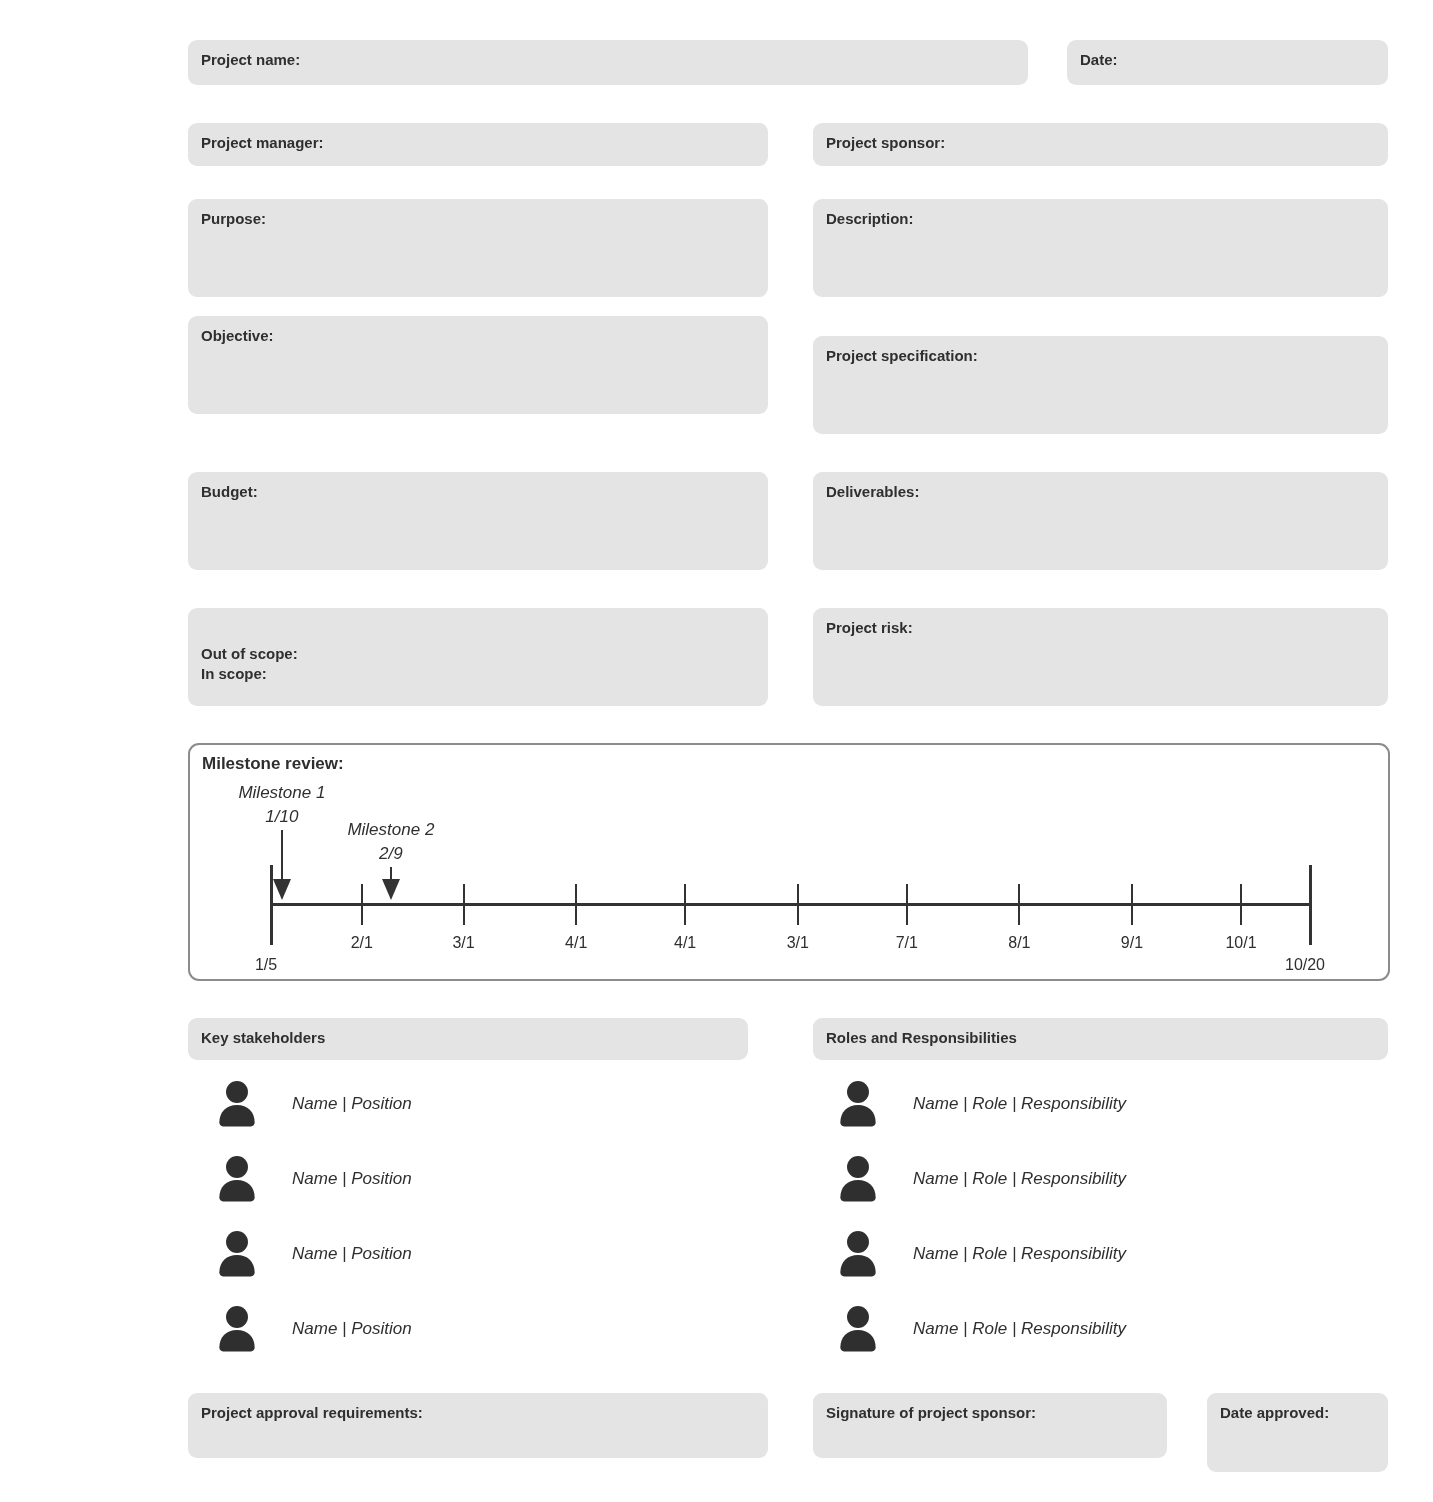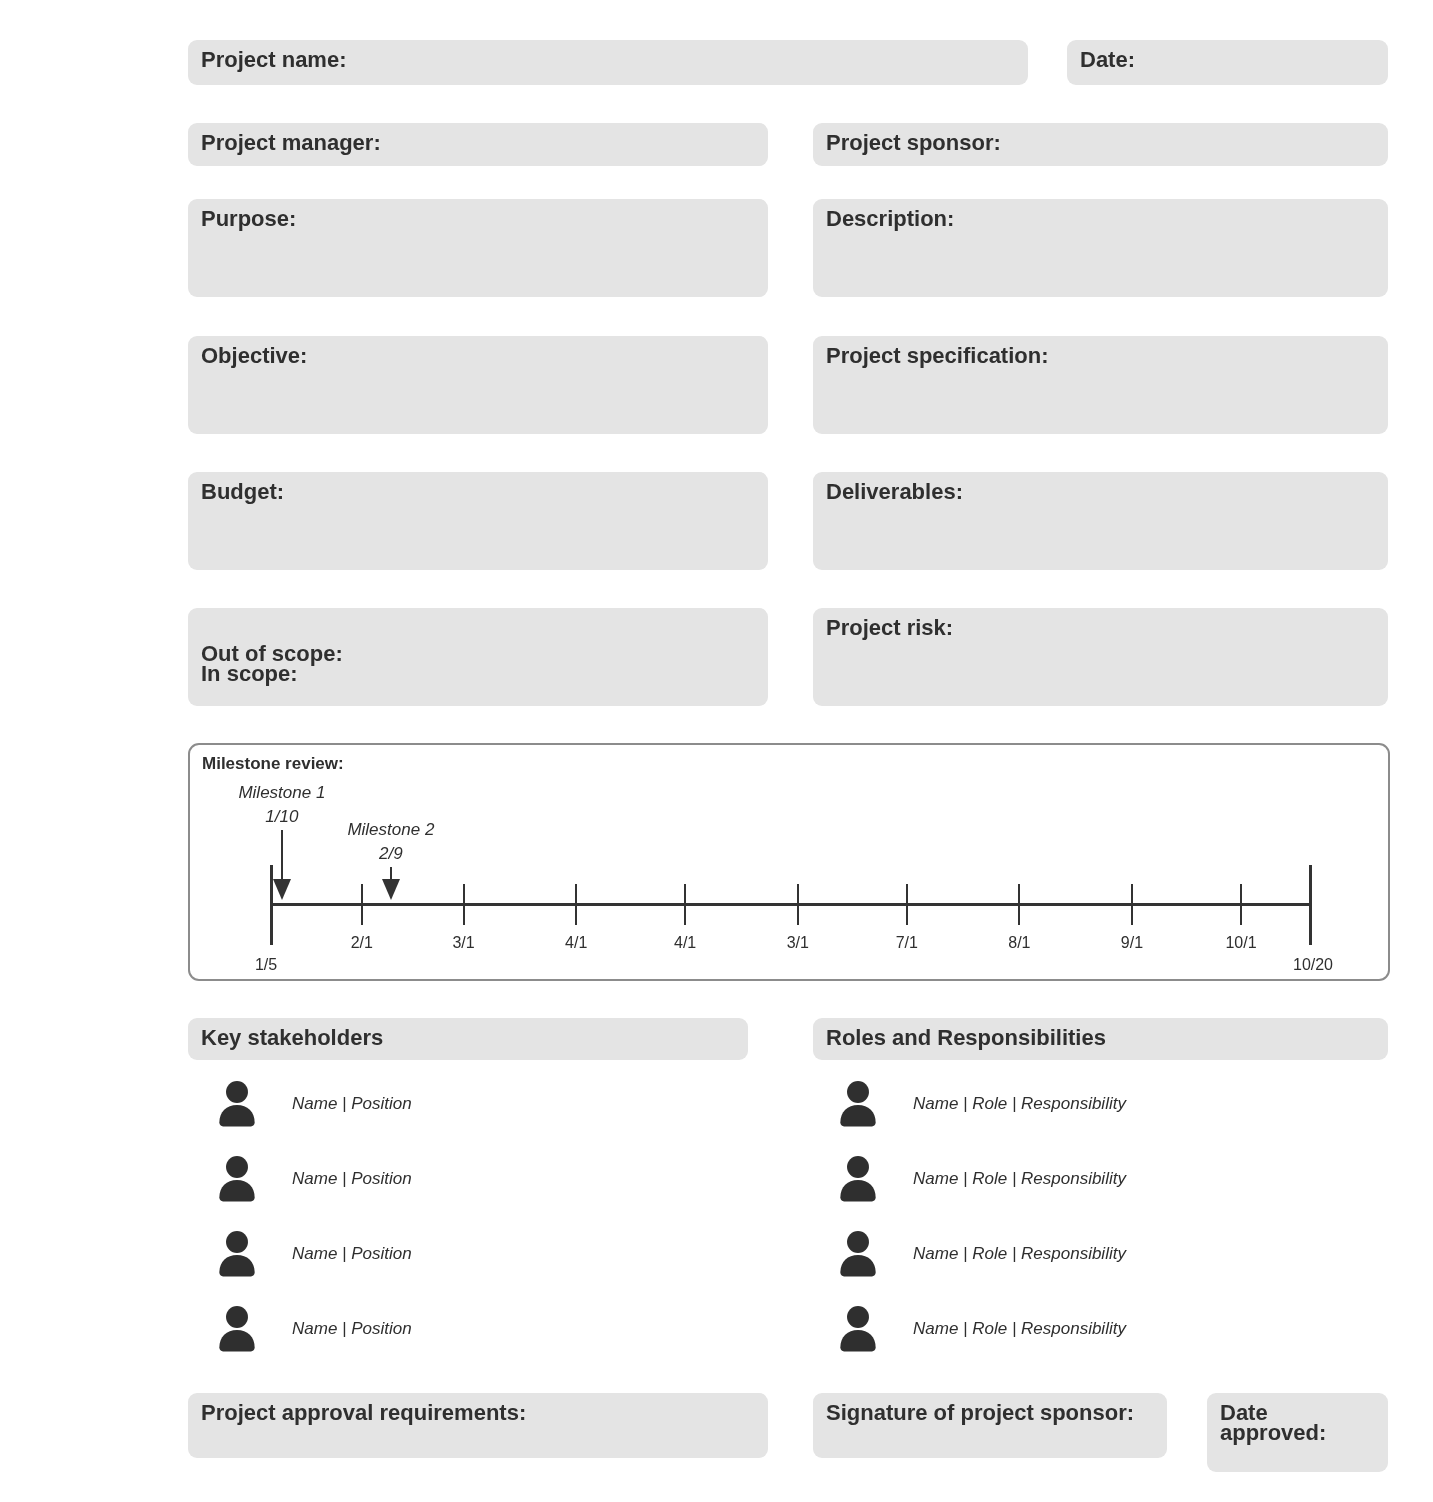--- a/index.html
+++ b/index.html
@@ -13,21 +13,21 @@
   }
   .field{
     position:absolute;
     background:#e4e4e4;
     border-radius:9px;
     box-sizing:border-box;
     padding:10px 13px;
   }
   .lbl{
     font-weight:700;
-    font-size:22px;
+    font-size:15px;
     line-height:20px;
     color:#2f2f2f;
     display:block;
   }
   .lbl.second{margin-top:26px;}
   
   .mbox{
     position:absolute;
     left:188px;top:743px;width:1202px;height:238px;
     box-sizing:border-box;
@@ -92,21 +92,21 @@
   <span class="lbl">Project sponsor:</span>
 </div>
 
 <div class="field" style="left:188px;top:199px;width:580px;height:98px">
   <span class="lbl">Purpose:</span>
 </div>
 <div class="field" style="left:813px;top:199px;width:575px;height:98px">
   <span class="lbl">Description:</span>
 </div>
 
-<div class="field" style="left:188px;top:336px;width:580px;height:98px">
+<div class="field" style="left:188px;top:316px;width:580px;height:98px">
   <span class="lbl">Objective:</span>
 </div>
 <div class="field" style="left:813px;top:336px;width:575px;height:98px">
   <span class="lbl">Project specification:</span>
 </div>
 
 <div class="field" style="left:188px;top:472px;width:580px;height:98px">
   <span class="lbl">Budget:</span>
 </div>
 <div class="field" style="left:813px;top:472px;width:575px;height:98px">
@@ -121,21 +121,21 @@
   <span class="lbl">Project risk:</span>
 </div>
 
 <div class="mbox">
   <div class="mbox-title">Milestone review:</div>
   <div id="timeline">
       <div class="tl-line" style="left: 81px; width: 1039px;"></div>
       <div class="tl-end-tick" style="left: 79.5px;"></div>
       <div class="tl-end-tick" style="left: 1118.5px;"></div>
       <div class="tl-edge-label" style="left: 76px;">1/5</div>
-      <div class="tl-edge-label" style="left: 1115px; margin-left: 8px;">10/20</div>
+      <div class="tl-edge-label" style="left: 1115px;">10/20</div>
       <div class="tl-tick" style="left: 170.822px;"></div>
       <div class="tl-tick-label" style="left: 171.822px;">2/1</div>
       <div class="tl-tick" style="left: 272.542px;"></div>
       <div class="tl-tick-label" style="left: 273.542px;">3/1</div>
       <div class="tl-tick" style="left: 385.161px;"></div>
       <div class="tl-tick-label" style="left: 386.161px;">4/1</div>
       <div class="tl-tick" style="left: 494.147px;"></div>
       <div class="tl-tick-label" style="left: 495.147px;">4/1</div>
       <div class="tl-tick" style="left: 606.766px;"></div>
       <div class="tl-tick-label" style="left: 607.766px;">3/1</div>

